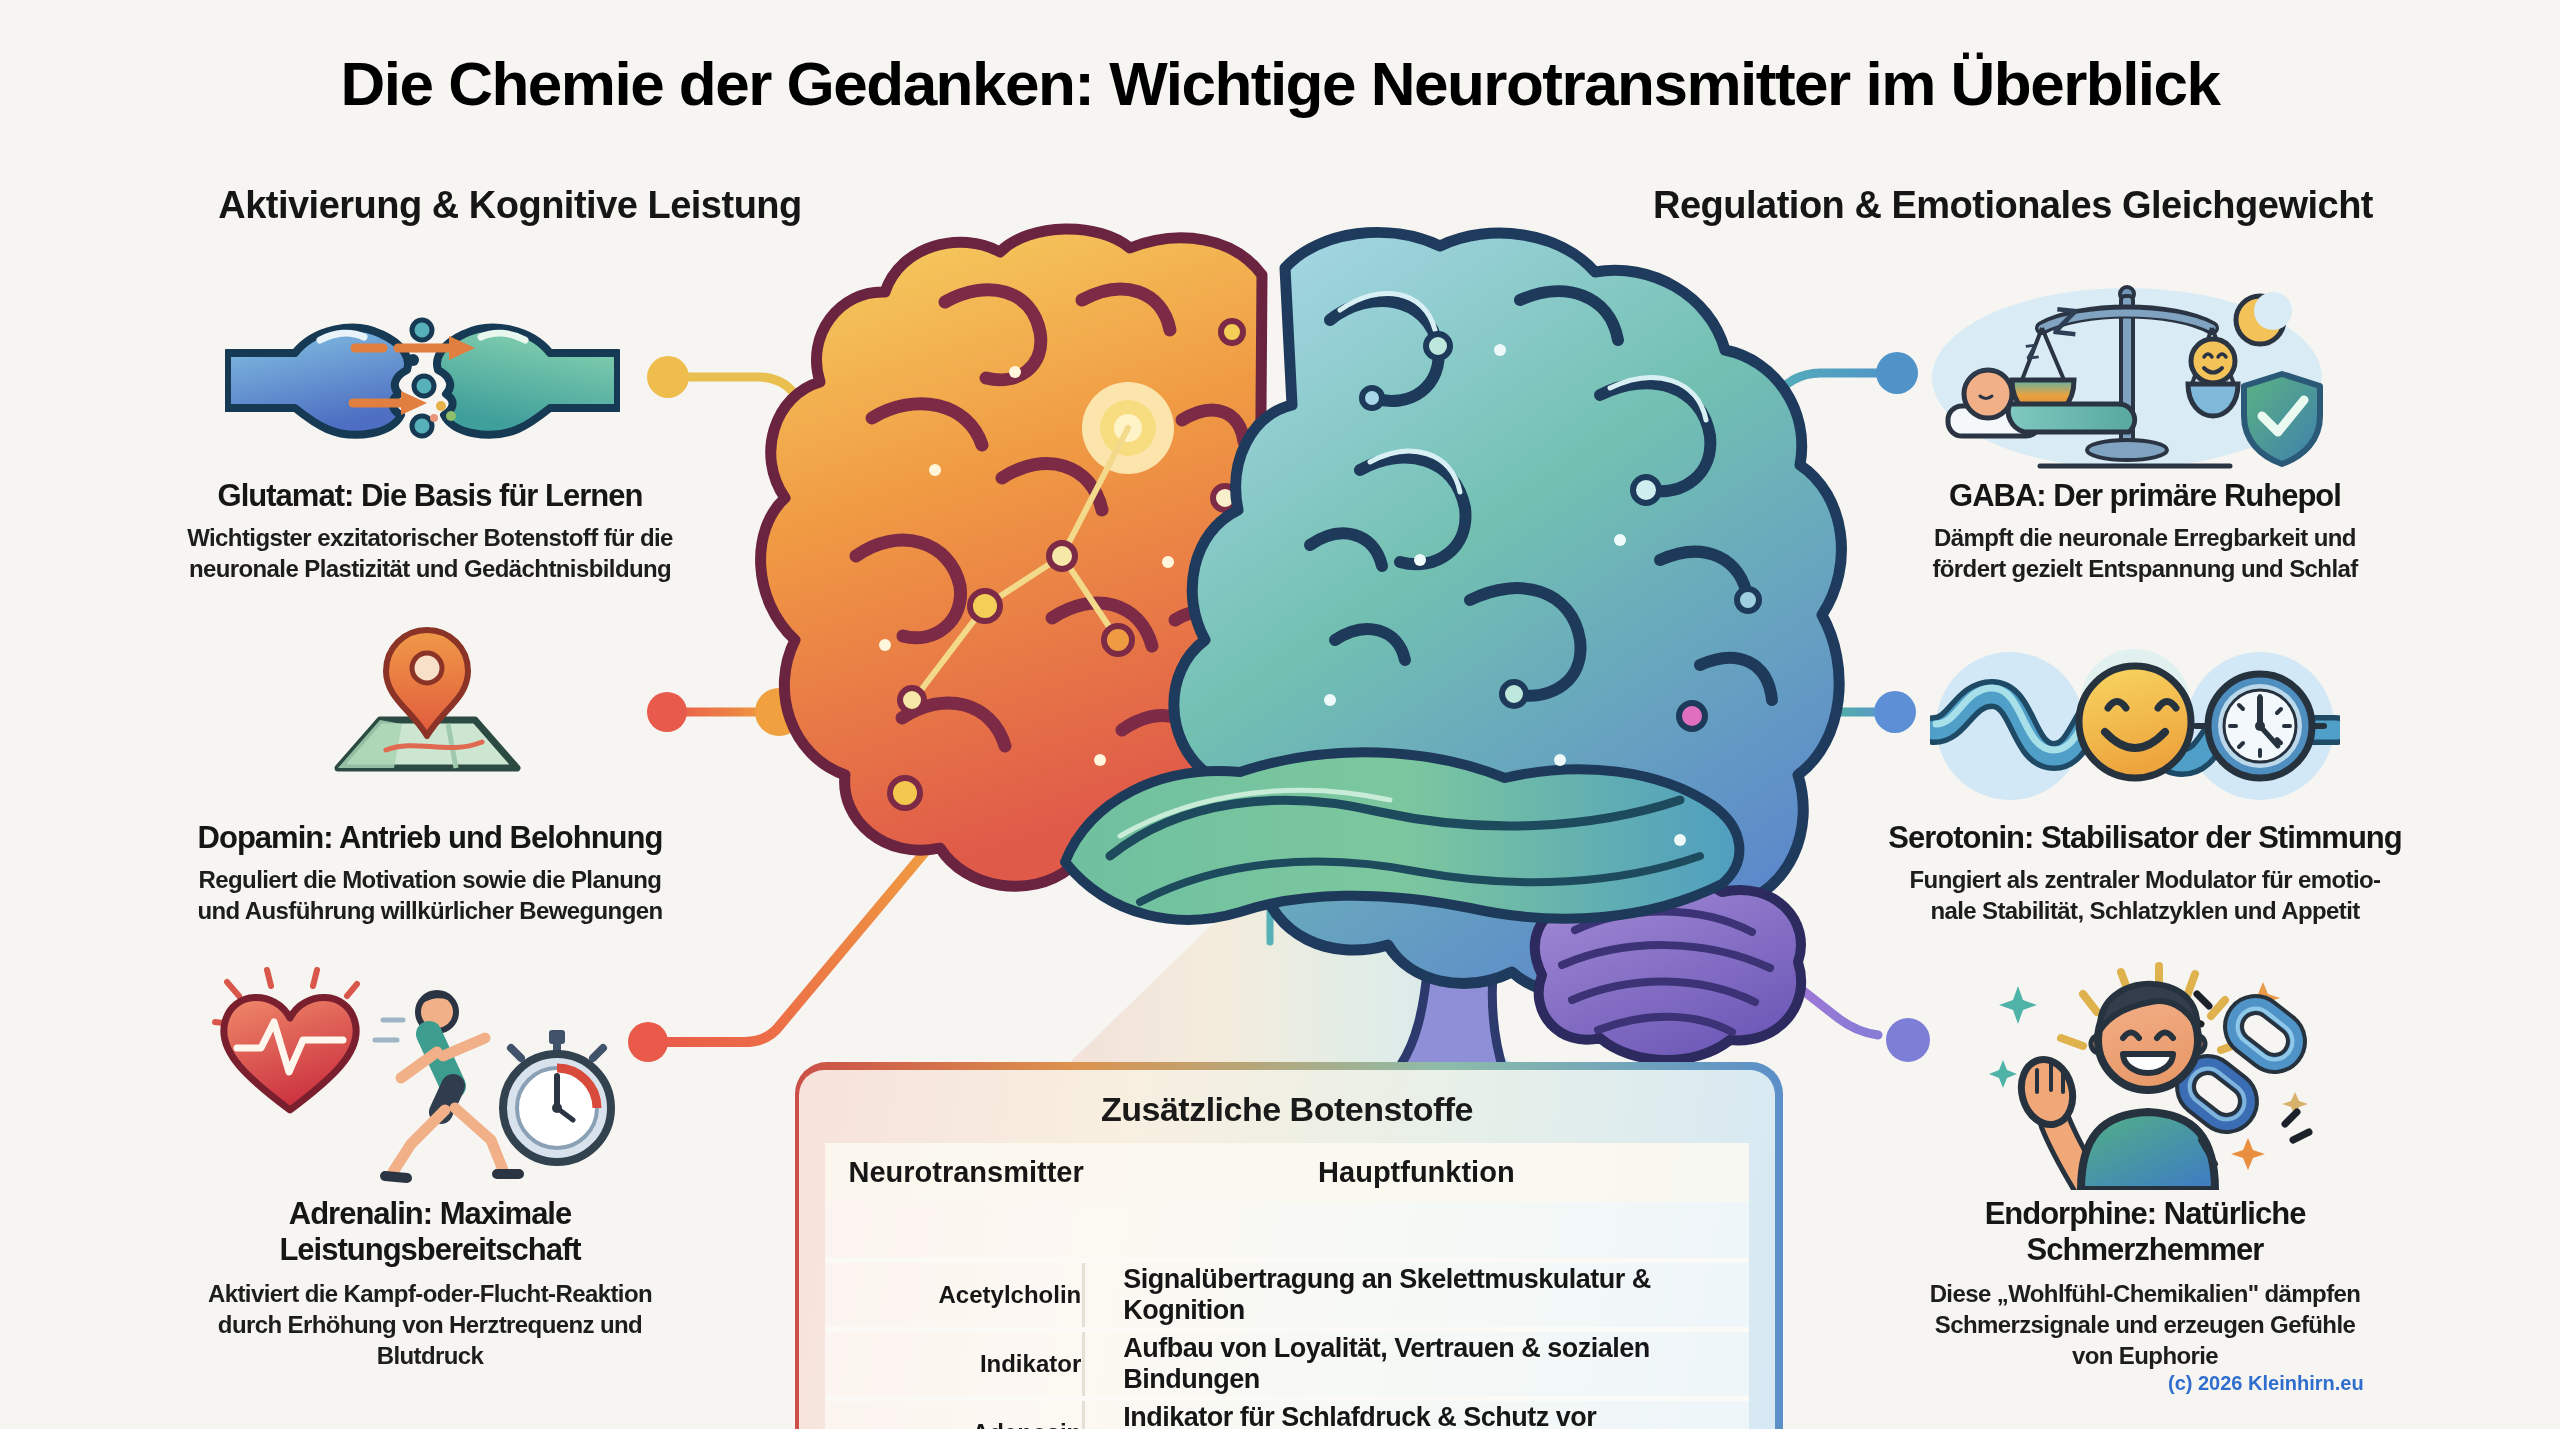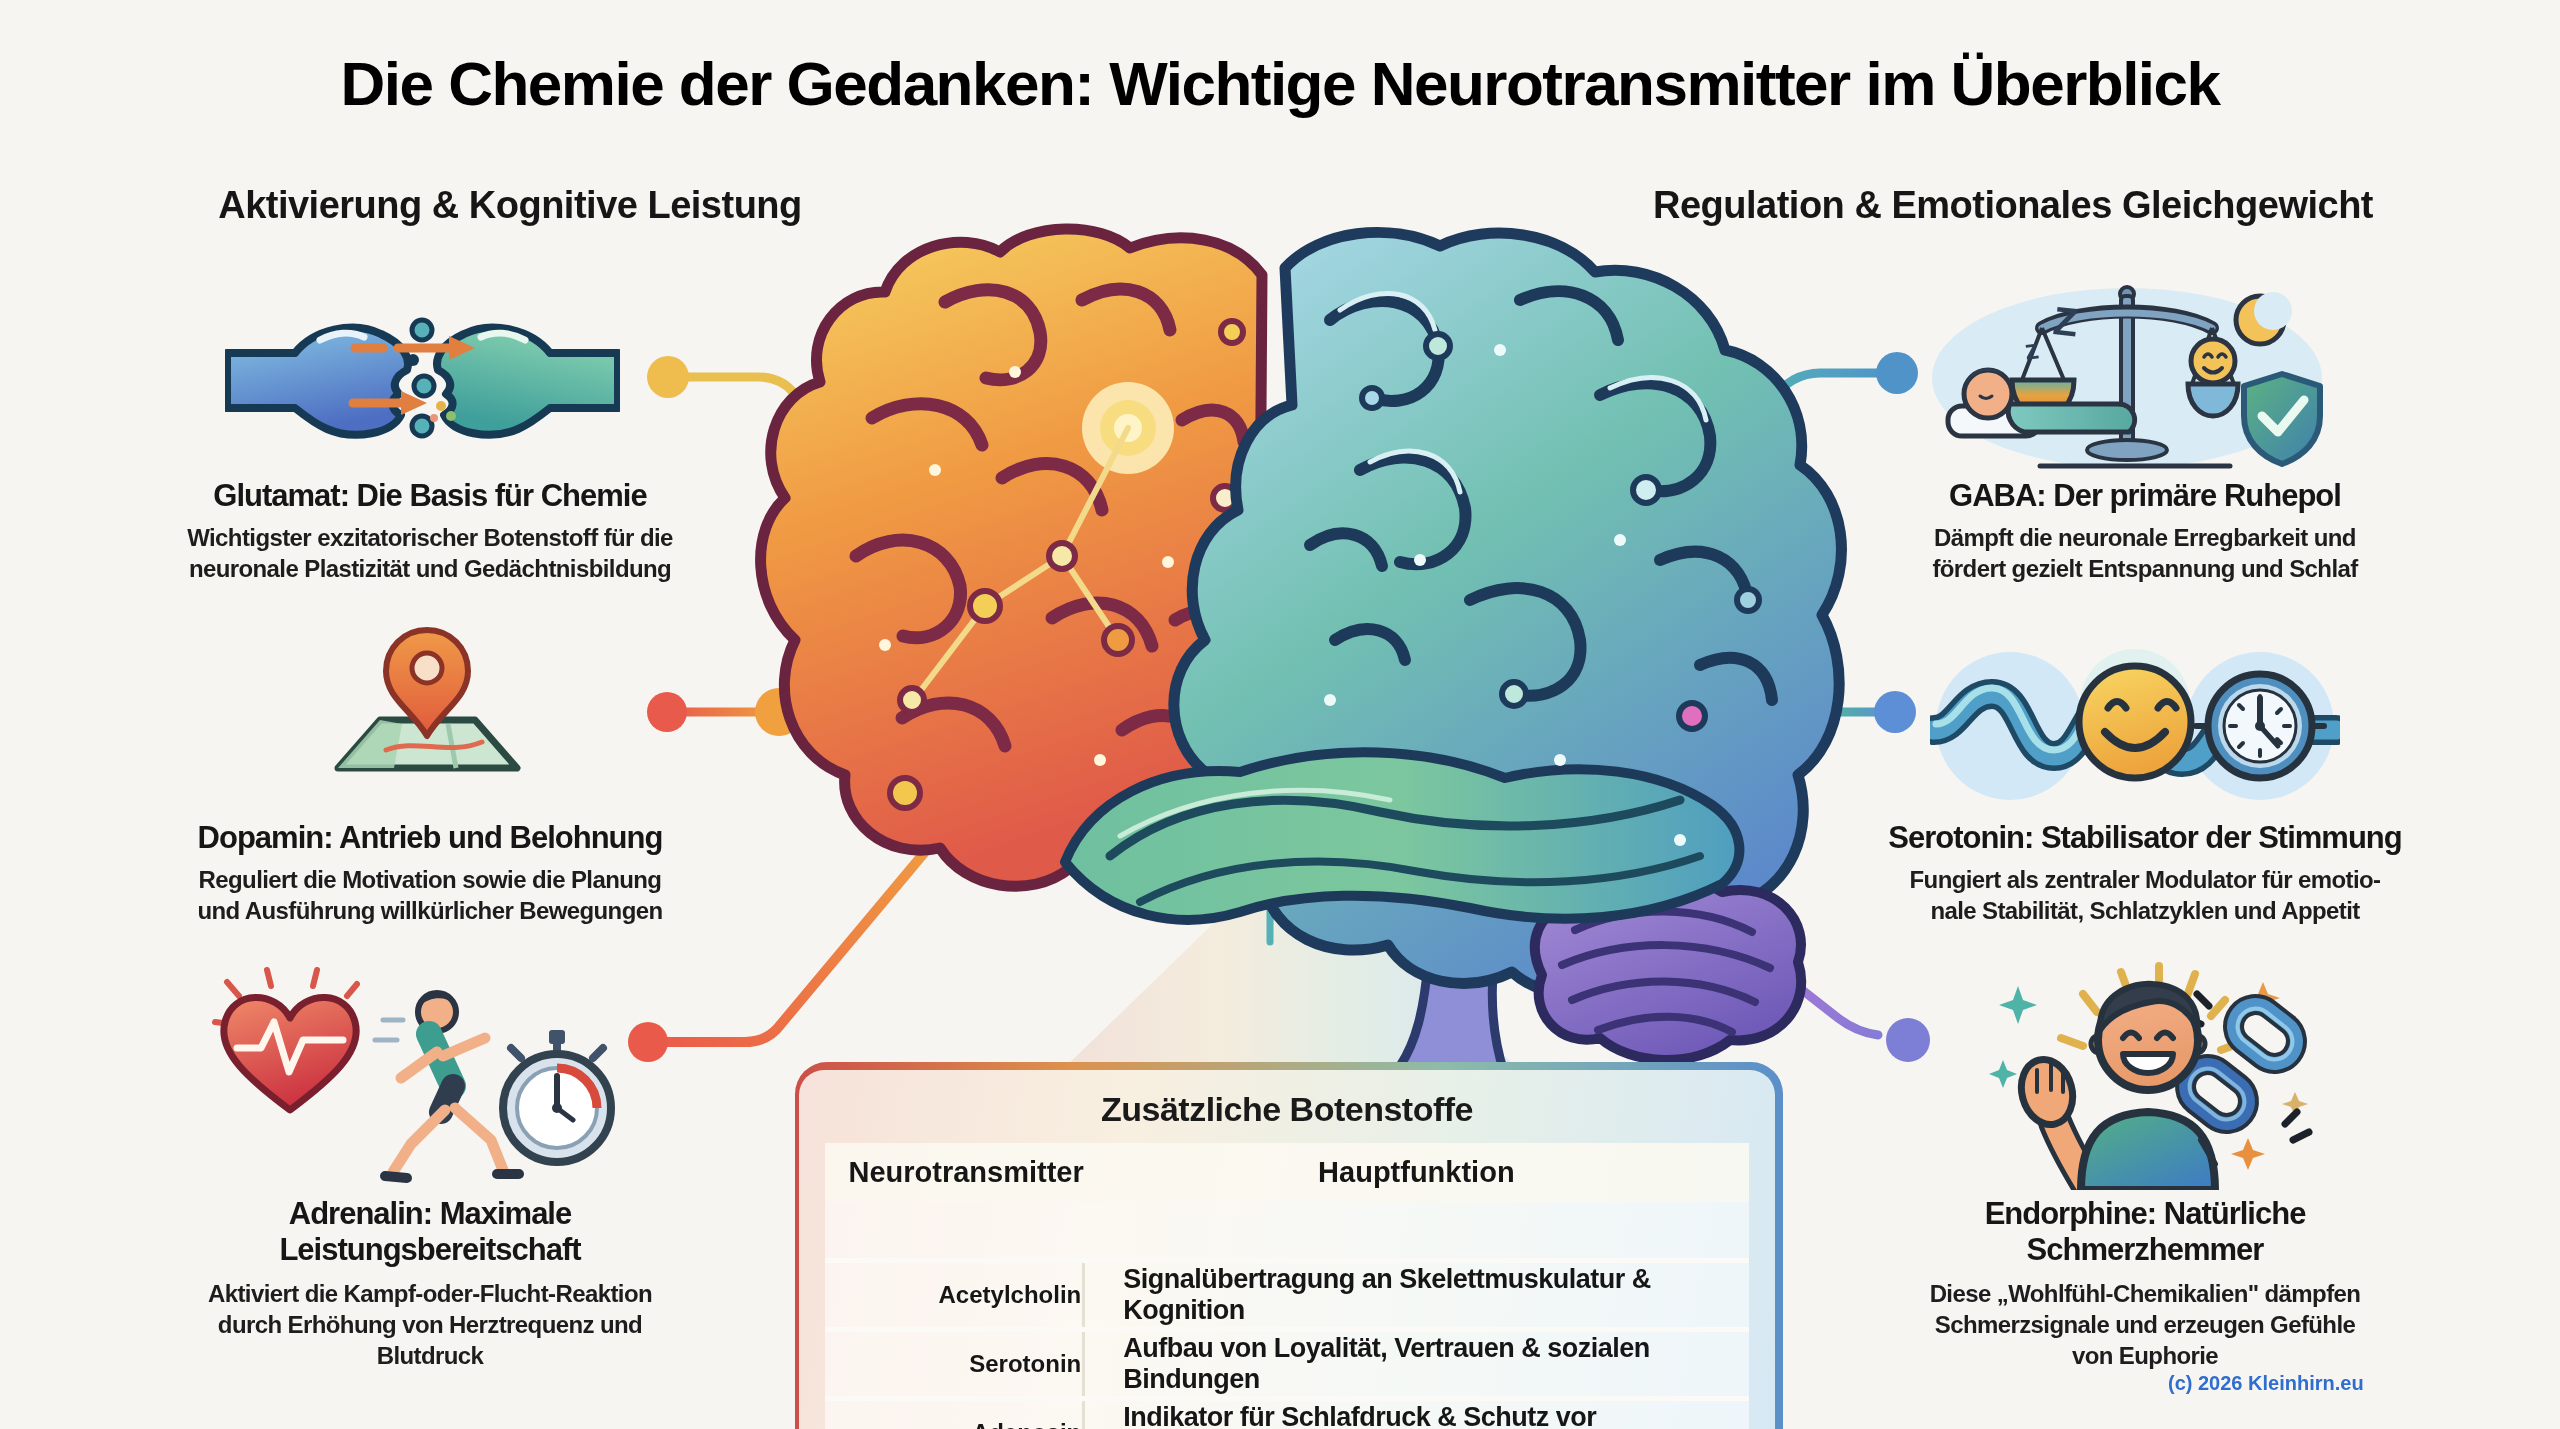--- a/index.html
+++ b/index.html
@@ -248,21 +248,21 @@
       <circle cx="226" cy="118" r="5" fill="#8fbf6a"></circle>
       <circle cx="209" cy="120" r="4" fill="#e8957a"></circle>
     <g fill="#e07f3f" stroke="#e07f3f" stroke-linecap="round">
       <path d="M130,50 H158" stroke-width="9" fill="none"></path>
       <path d="M173,50 H224" stroke-width="9" fill="none"></path>
       <path d="M224,38 L250,50 L224,62 Z" stroke="none"></path>
       <path d="M128,105 H176" stroke-width="9" fill="none"></path>
       <path d="M176,93 L202,105 L176,117 Z" stroke="none"></path>
     </g>
   </svg>
-  <div class="abs txt colL i-title" style="top:478px;">Glutamat: Die Basis für Chemie</div>
+  <div class="abs txt colL i-title" style="top:478px;">Glutamat: Die Basis für Lernen</div>
   <div class="abs txt colL i-desc" style="top:522px;">Wichtigster exzitatorischer Botenstoff für die
 neuronale Plastizität und Gedächtnisbildung</div>
 
   <svg class="abs icon" style="left:330px;top:618px;" width="195" height="185" viewBox="0 0 195 185">
     <defs>
       <linearGradient id="pinG" x1="0" y1="0" x2="0" y2="1">
         <stop offset="0" stop-color="#f09a48"></stop>
           <stop offset="1" stop-color="#e05a3c"></stop>
       </linearGradient>
     </defs>
@@ -483,21 +483,21 @@
           <tr class="sep">
               <td colspan="2"></td>
             </tr>
         </thead>
         <tbody>
           <tr>
             <td class="c1">Acetylcholin</td>
             <td class="c2">Signalübertragung an Skelettmuskulatur &amp; Kognition</td>
           </tr>
           <tr>
-            <td class="c1">Serotonin</td>
+            <td class="c1">Indikator</td>
             <td class="c2">Aufbau von Loyalität, Vertrauen &amp; sozialen Bindungen</td>
           </tr>
           <tr>
             <td class="c1">Adenosin</td>
             <td class="c2">Indikator für Schlafdruck &amp; Schutz vor Überlastung</td>
           </tr>
         </tbody>
       </table>
     </div>
   </div>

